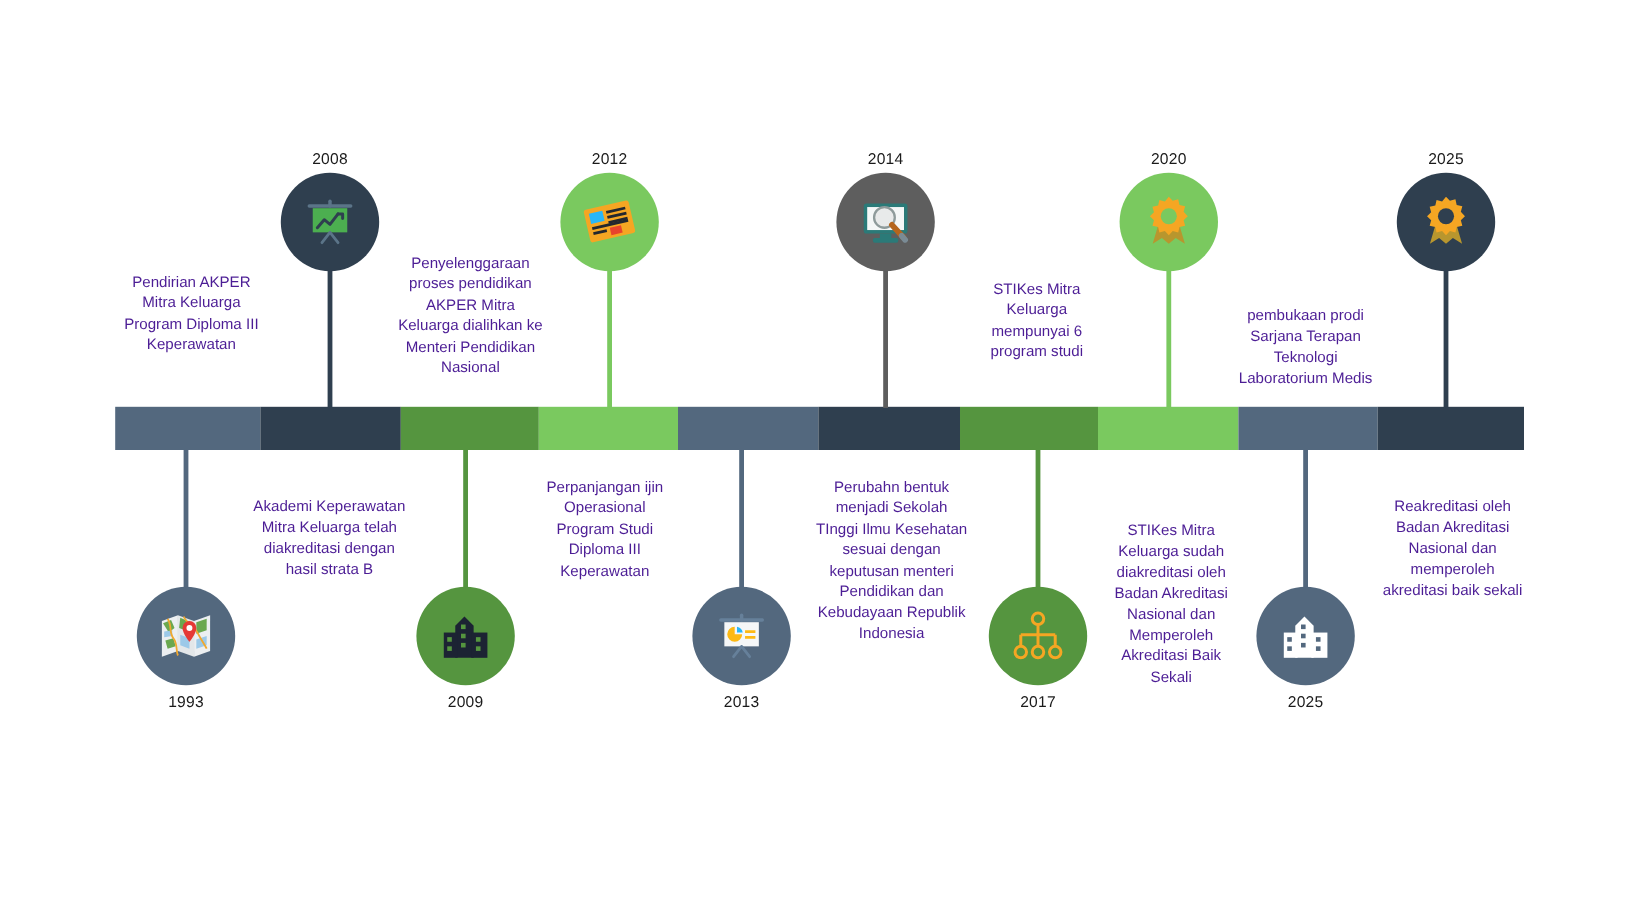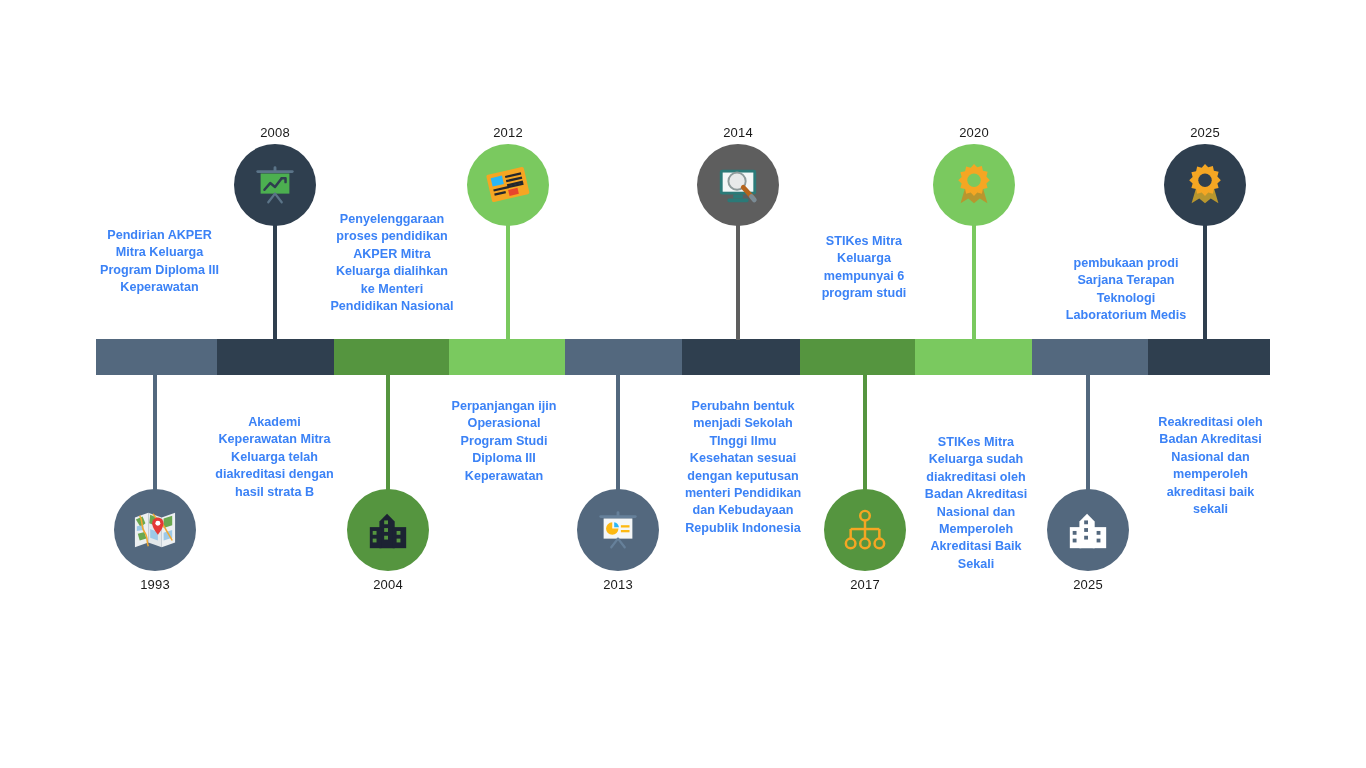--- a/index.html
+++ b/index.html
@@ -63,23 +63,23 @@
     color: #1a1a1a;
     text-align: center;
     width: 120px;
     letter-spacing: .2px;
   }
 
   
   .desc {
     position: absolute;
     font-size: 12.6px;
-    font-weight: bold;
+    font-weight: normal;
     line-height: 1.38;
-    color: #3b82f6;
+    color: #4c1d95;
     text-align: center;
   }
 </style>
 </head>
 <body>
 
 <div id="timeline-root">
 
   <div class="bar">
     <div class="bar-seg" style="width:121px;background:#53687e;"></div>
@@ -254,28 +254,28 @@
     </span>
   </div>
 
   <div class="year" style="left:215px;top:125px;">2008</div>
   <div class="year" style="left:448px;top:125px;">2012</div>
   <div class="year" style="left:678px;top:125px;">2014</div>
   <div class="year" style="left:914px;top:125px;">2020</div>
   <div class="year" style="left:1145px;top:125px;">2025</div>
 
   <div class="year" style="left:95px;top:577px;">1993</div>
-  <div class="year" style="left:328px;top:577px;">2004</div>
+  <div class="year" style="left:328px;top:577px;">2009</div>
   <div class="year" style="left:558px;top:577px;">2013</div>
   <div class="year" style="left:805px;top:577px;">2017</div>
   <div class="year" style="left:1028px;top:577px;">2025</div>
 
   <div class="desc" style="left:95px;top:227px;width:129px;">Pendirian AKPER Mitra Keluarga Program Diploma III Keperawatan</div>
   <div class="desc" style="left:208px;top:414px;width:133px;">Akademi Keperawatan Mitra Keluarga telah diakreditasi dengan hasil strata B</div>
   <div class="desc" style="left:330px;top:211px;width:124px;">Penyelenggaraan proses pendidikan AKPER Mitra Keluarga dialihkan ke Menteri Pendidikan Nasional</div>
   <div class="desc" style="left:445px;top:398px;width:118px;">Perpanjangan ijin Operasional Program Studi Diploma III Keperawatan</div>
   <div class="desc" style="left:679px;top:398px;width:128px;">Perubahn bentuk menjadi Sekolah TInggi Ilmu Kesehatan sesuai dengan keputusan menteri Pendidikan dan Kebudayaan Republik Indonesia</div>
   <div class="desc" style="left:812px;top:233px;width:104px;">STIKes Mitra Keluarga mempunyai 6 program studi</div>
   <div class="desc" style="left:921px;top:406px;width:110px;margin-top:28px;">STIKes Mitra Keluarga sudah diakreditasi oleh Badan Akreditasi Nasional dan Memperoleh Akreditasi Baik Sekali</div>
-  <div class="desc" style="left:1061px;top:255px;width:130px;">pembukaan prodi Sarjana Terapan Teknologi Laboratorium Medis</div>
+  <div class="desc" style="left:1023px;top:255px;width:130px;">pembukaan prodi Sarjana Terapan Teknologi Laboratorium Medis</div>
   <div class="desc" style="left:1148px;top:414px;width:125px;">Reakreditasi oleh Badan Akreditasi Nasional dan memperoleh akreditasi baik sekali</div>
 
 </div>
 
 </body></html>

